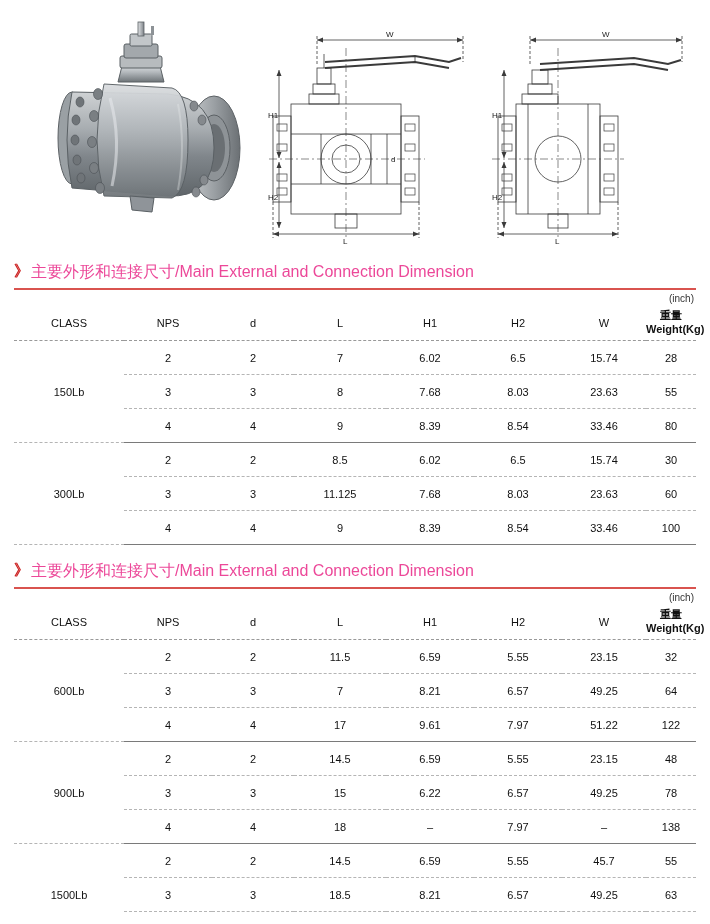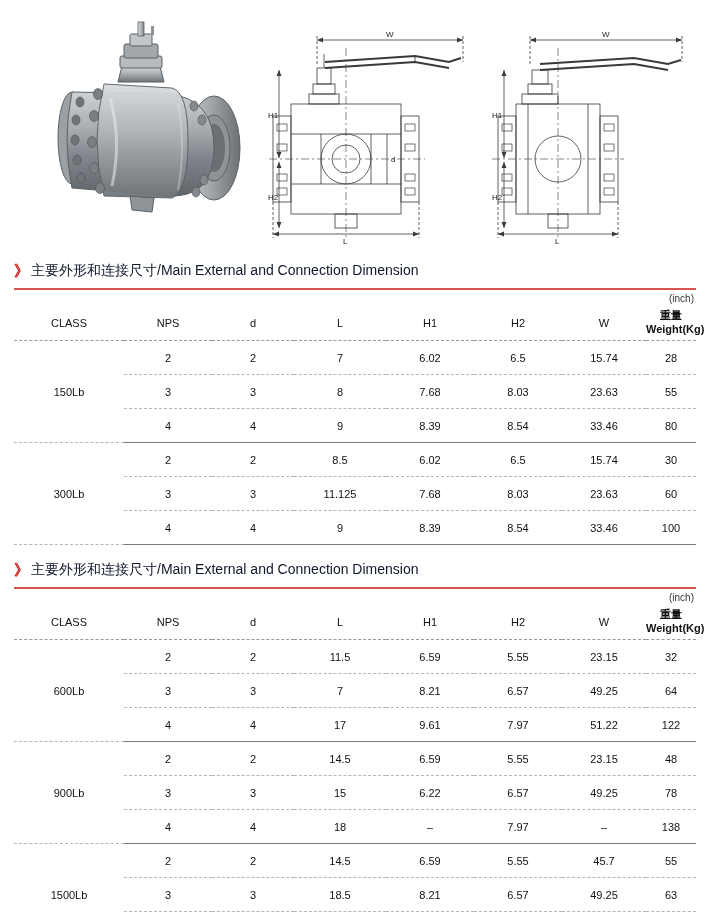--- a/index.html
+++ b/index.html
@@ -60,22 +60,22 @@
     height: 22px;
   }
   .section-head .chev {
     color: #cc2222;
     font-size: 15px;
     font-weight: bold;
     margin-right: 4px;
     letter-spacing: -2px;
   }
   .section-head .title {
-    font-size: 14px;
-    color: #0f172a;
+    font-size: 16px;
+    color: #ec4899;
     vertical-align: top;
     margin-top: 18px;
   }
   .unit-note {
     text-align: right;
     font-size: 10px;
     color: #333;
     margin: 3px 16px 2px 0;
   }
 

